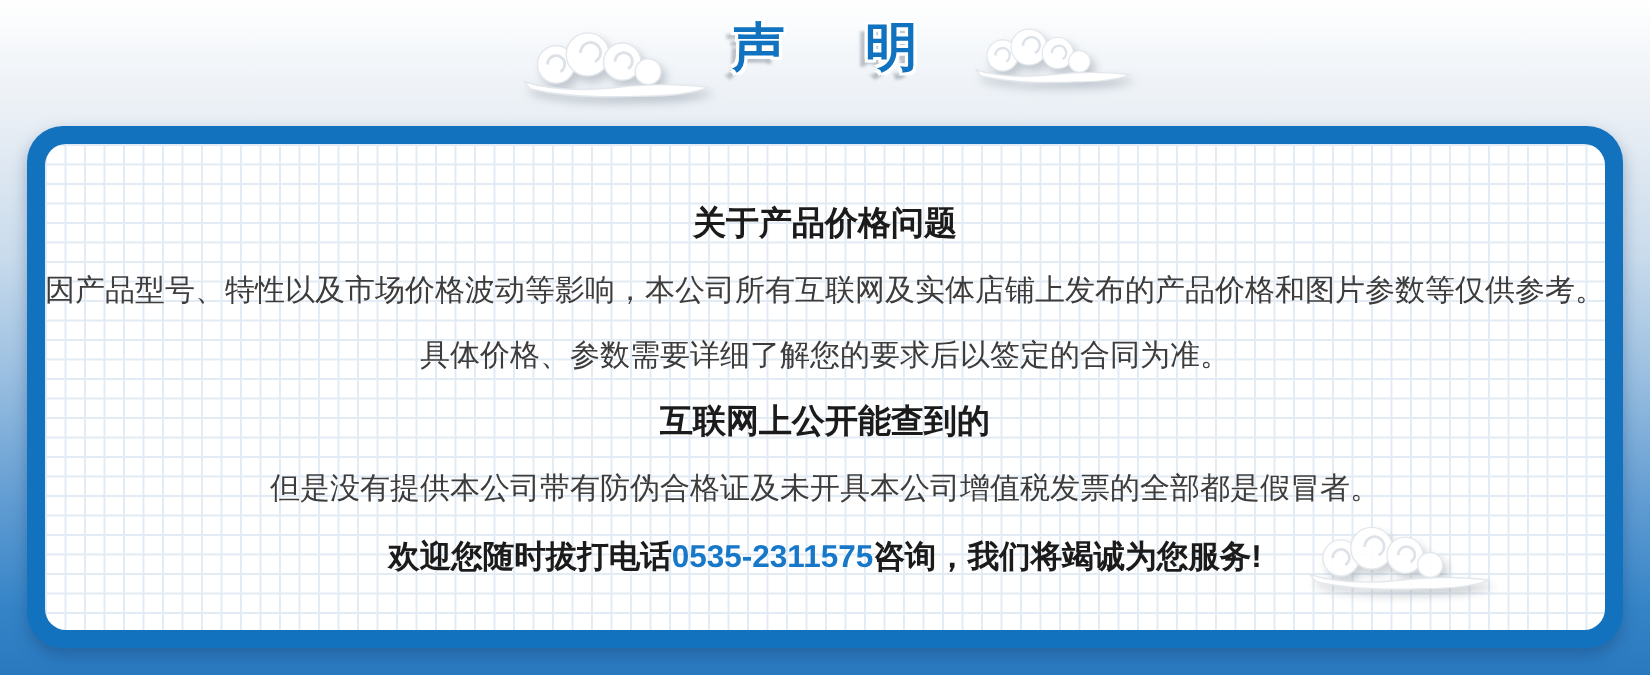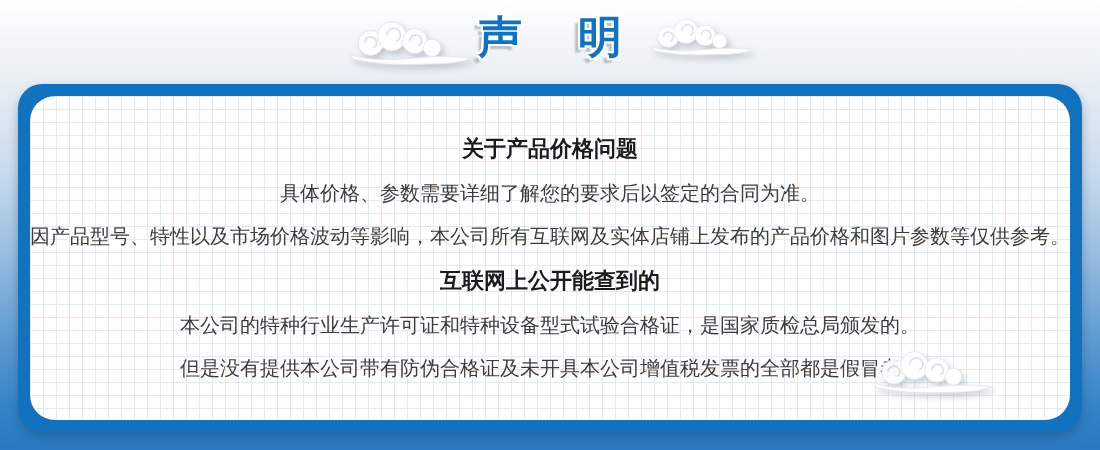--- a/index.html
+++ b/index.html
@@ -7,21 +7,21 @@
 
   .page{
     position:relative;width:1100px;height:450px;
     background:linear-gradient(180deg,#ffffff 0%,#f4f7fa 8%,#e7edf4 19%,#c9dbec 38%,#9cc0e1 55%,#5f9bd2 75%,#3584c7 90%,#2a79c0 100%);
   }
 
   
   .header{position:relative;height:84px;}
   .page-title{
     position:absolute;left:0;top:8px;width:100%;margin:0;
-    text-align:center;font-size:44px;font-weight:bold;
+    text-align:center;font-size:35px;font-weight:bold;
     letter-spacing:22px;text-indent:22px;
     color:#1173bf;
     text-shadow:
       -2px 0 0 #fff, 2px 0 0 #fff, 0 -2px 0 #fff, 0 2px 0 #fff,
       -2px -2px 0 #fff, 2px 2px 0 #fff, -2px 2px 0 #fff, 2px -2px 0 #fff,
       -5px 5px 2px rgba(125,135,148,0.5);
   }
 
   .cloud{position:absolute;filter:drop-shadow(3px 4px 3px rgba(110,120,132,0.35));}
   .cloud-header-left{left:342px;top:20px;width:138px;height:46px;}
@@ -35,21 +35,21 @@
     box-shadow:0 5px 10px rgba(18,60,110,0.35);
     box-sizing:border-box;padding:12px;
   }
   .notice-inner{
     position:relative;width:100%;height:100%;box-sizing:border-box;
     background-color:#ffffff;
     background-image:
       linear-gradient(#e2ebf4 1px, transparent 1px),
       linear-gradient(90deg,#e2ebf4 1px, transparent 1px);
     background-size:13px 13px;
-    border-radius:25px;overflow:hidden;
+    border-radius:14px;overflow:hidden;
     display:flex;flex-direction:column;justify-content:center;
     text-align:center;
   }
 
   .notice-heading{margin:8px 0;font-size:22px;font-weight:bold;color:#1b1b1b;}
   .notice-line{margin:8px 0;font-size:20px;color:#3c3c3c;}
   .notice-footer{margin:10px 0 6px;font-size:21px;font-weight:bold;color:#1b1b1b;}
   .phone-number{color:#1777c8;}
 </style>
 </head>
@@ -80,27 +80,27 @@
       <path d="M22 24 a6 6 0 1 1 9 5" fill="none" stroke="#dde2e8" stroke-width="2"></path>
       <path d="M45 16 a7 7 0 1 1 10 6" fill="none" stroke="#dde2e8" stroke-width="2"></path>
       <path d="M69 22 a6 6 0 1 1 9 5" fill="none" stroke="#dde2e8" stroke-width="2"></path>
     </svg>
   </div>
 
   <div class="notice-box">
     <div class="notice-inner">
 
       <div class="notice-heading">关于产品价格问题</div>
+      <div class="notice-line">因产品型号、特性以及市场价格波动等影响，本公司所有互联网及实体店铺上发布的产品价格和图片参数等仅供参考。</div>
       <div class="notice-line">具体价格、参数需要详细了解您的要求后以签定的合同为准。</div>
-      <div class="notice-line">因产品型号、特性以及市场价格波动等影响，本公司所有互联网及实体店铺上发布的产品价格和图片参数等仅供参考。</div>
 
       <div class="notice-heading">互联网上公开能查到的</div>
-      <div class="notice-line">本公司的特种行业生产许可证和特种设备型式试验合格证，是国家质检总局颁发的。</div>
       <div class="notice-line">但是没有提供本公司带有防伪合格证及未开具本公司增值税发票的全部都是假冒者。</div>
 
+      <div class="notice-footer"><span>欢迎您随时拔打电话</span><span class="phone-number">0535-2311575</span><span>咨询，我们将竭诚为您服务!</span></div>
 
       <svg class="cloud cloud-box-bottom" viewBox="0 0 140 48" aria-hidden="true">
         <path d="M6 36 Q 30 44 70 40 Q 105 36 134 40 Q 118 46 88 46 Q 40 48 10 41 Z" fill="#ffffff" stroke="#e3e7ec" stroke-width="1"></path>
         <circle cx="28" cy="24" r="13" fill="#ffffff" stroke="#e3e7ec" stroke-width="1"></circle>
         <circle cx="50" cy="17" r="15" fill="#ffffff" stroke="#e3e7ec" stroke-width="1"></circle>
         <circle cx="74" cy="22" r="13" fill="#ffffff" stroke="#e3e7ec" stroke-width="1"></circle>
         <circle cx="92" cy="29" r="9" fill="#ffffff" stroke="#e3e7ec" stroke-width="1"></circle>
         <path d="M22 24 a6 6 0 1 1 9 5" fill="none" stroke="#dde2e8" stroke-width="2"></path>
         <path d="M45 16 a7 7 0 1 1 10 6" fill="none" stroke="#dde2e8" stroke-width="2"></path>
         <path d="M69 22 a6 6 0 1 1 9 5" fill="none" stroke="#dde2e8" stroke-width="2"></path>

